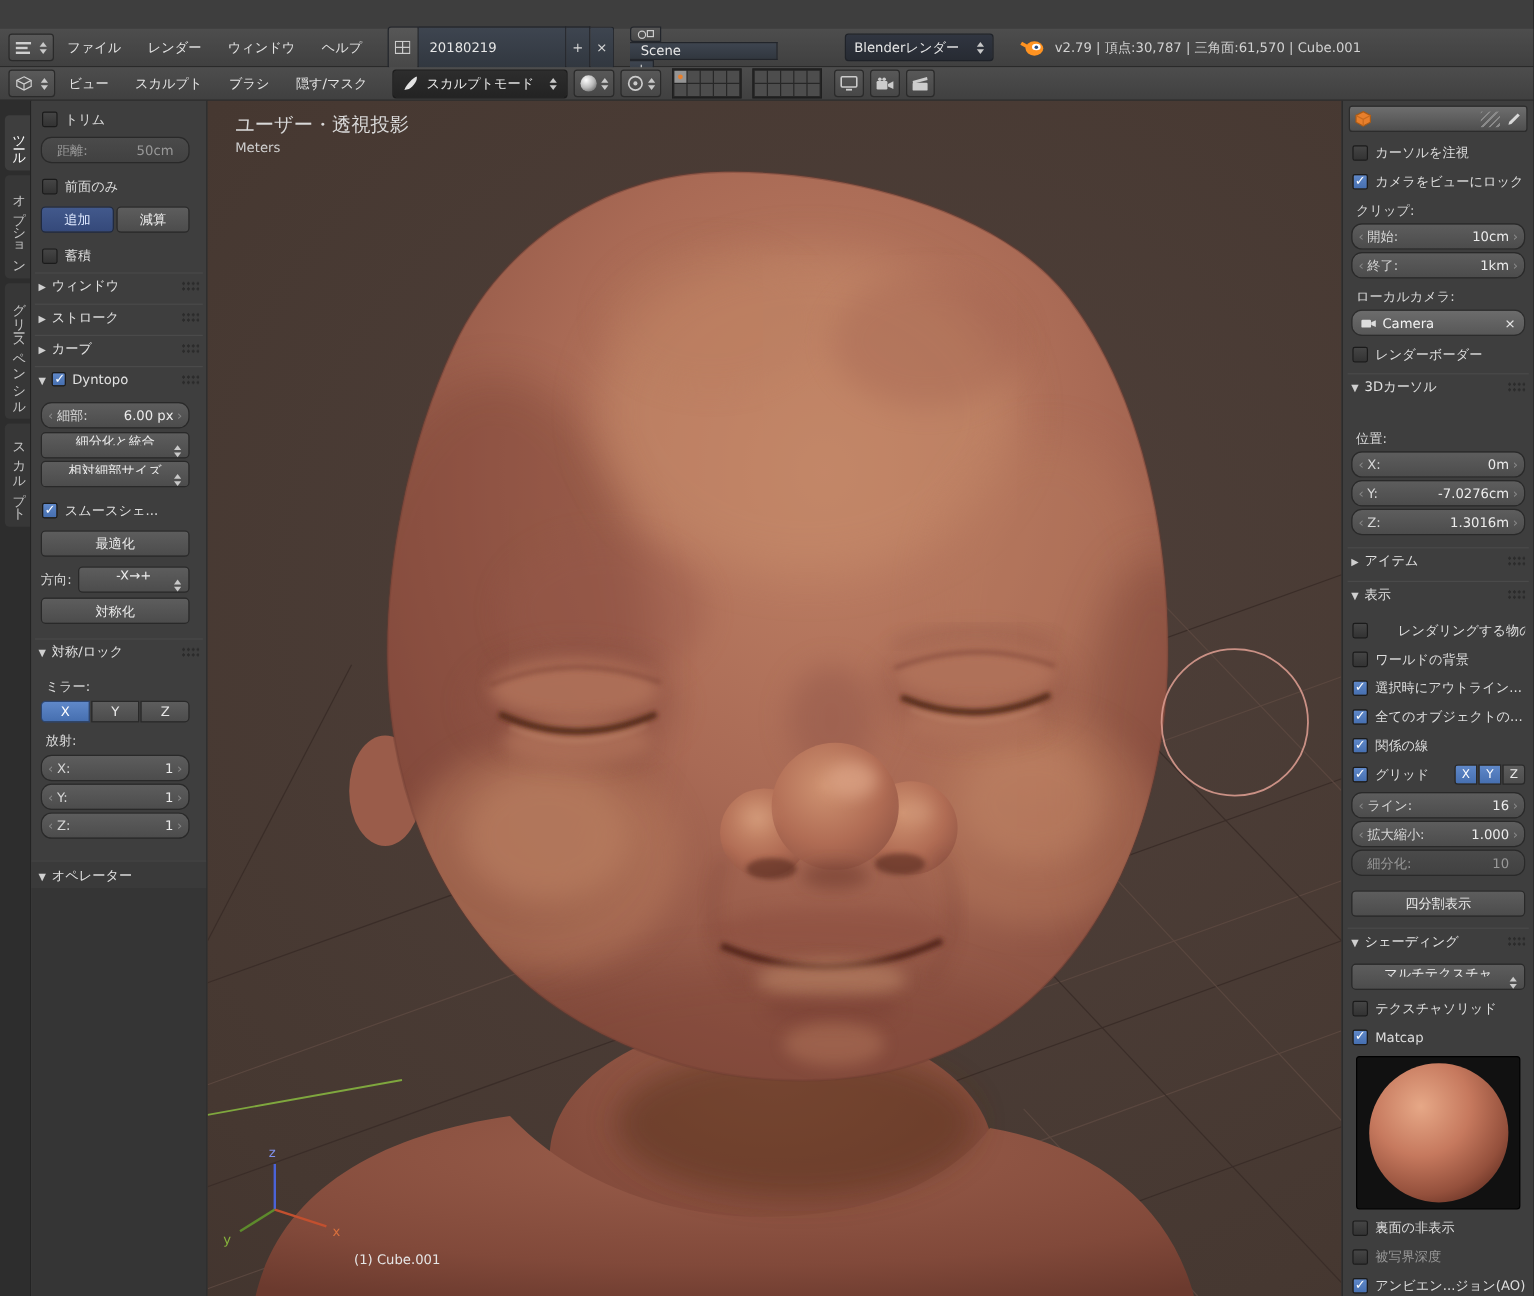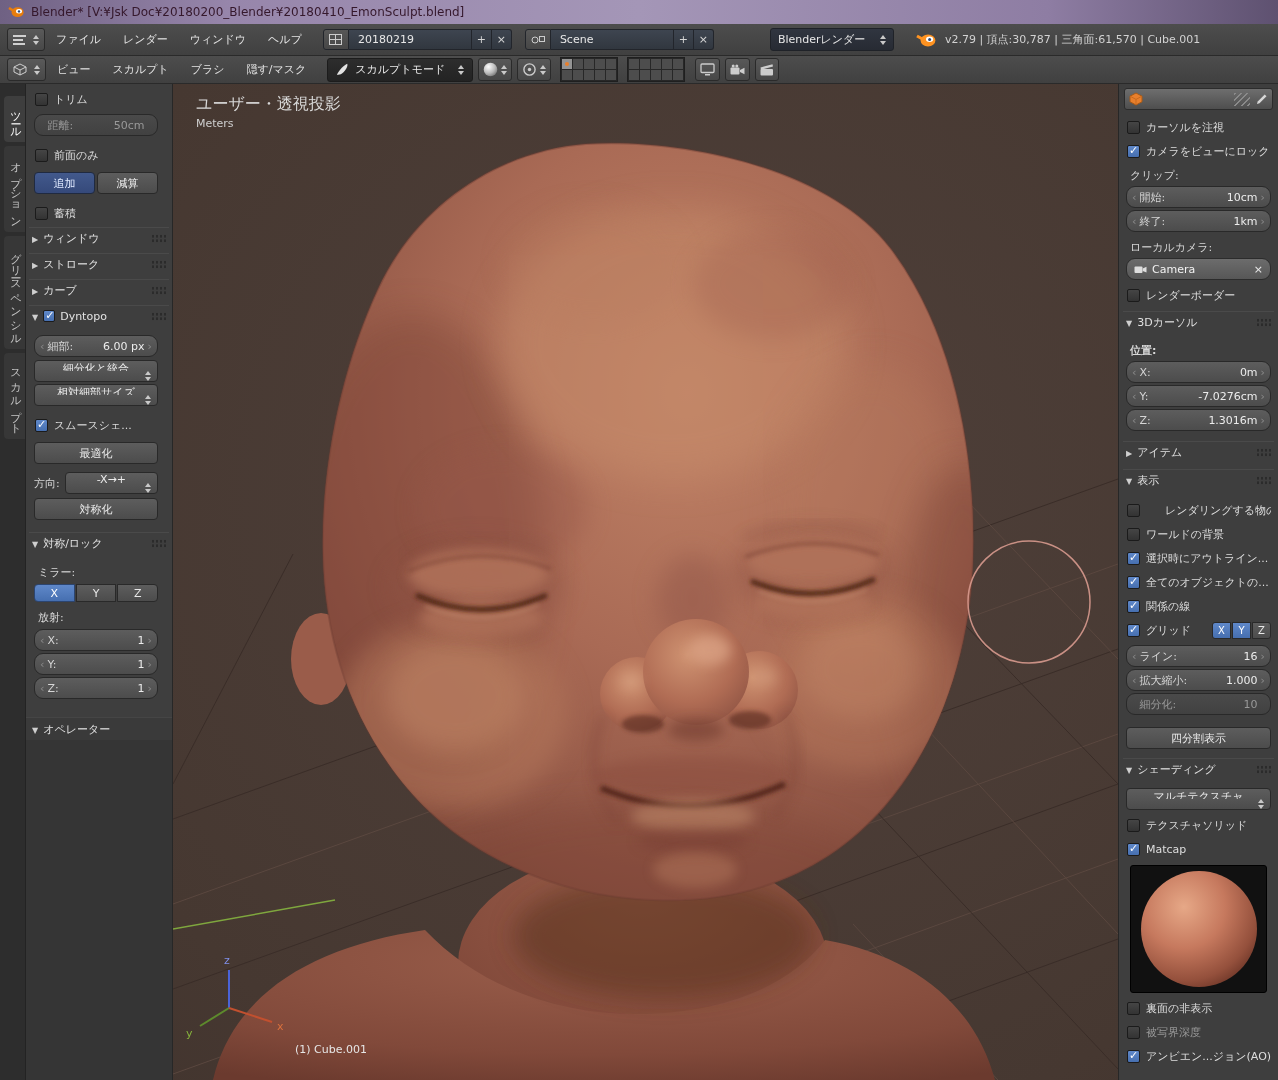--- a/index.html
+++ b/index.html
@@ -18,21 +18,21 @@
     background:linear-gradient(#4d4d4d,#404040);border-bottom:1px solid #2a2a2a;box-sizing:border-box;}
   .row1{top:24px;height:32px;}
   .row2{top:56px;height:28px;}
   .menu{padding:0 11px;color:#e4e4e4;cursor:default;white-space:nowrap;}
   .edbtn{display:flex;align-items:center;gap:4px;background:linear-gradient(#5a5a5a,#484848);
     border:1px solid #2a2a2a;border-radius:3px;height:21px;padding:0 5px;margin-left:7px;}
   .updown{display:flex;flex-direction:column;gap:2px;margin-left:3px;}
   .updown::before{content:"";border-left:3.5px solid transparent;border-right:3.5px solid transparent;border-bottom:4px solid #c9c9c9;}
   .updown::after{content:"";border-left:3.5px solid transparent;border-right:3.5px solid transparent;border-top:4px solid #c9c9c9;}
 
-  .idgroup{display:flex;height:21px;align-items:stretch;}
+  .idgroup{display:flex;height:36px;align-items:stretch;}
   .seg{display:flex;align-items:center;justify-content:center;border:1px solid #22252b;border-left-width:0;
     background:linear-gradient(#3e4550,#31373f);color:#e8e8e8;}
   .seg.first{border-left-width:1px;border-radius:3px 0 0 3px;}
   .seg.last{border-radius:0 3px 3px 0;}
   .seg.icon{width:24px;background:linear-gradient(#575757,#474747);}
   .seg.txt{min-width:104px;padding:0 9px;justify-content:flex-start;}
   .seg.sm{width:19px;color:#d5d5d5;}
   .dd{display:flex;align-items:center;background:linear-gradient(#303540,#272b33);border:1px solid #1f2228;
     border-radius:3px;height:21px;padding:0 7px;color:#e8e8e8;}
   .stats{color:#d2d2d2;margin-left:9px;white-space:nowrap;}
@@ -139,31 +139,20 @@
   .matcapball{position:absolute;left:50%;top:50%;width:116px;height:116px;margin:-58px 0 0 -58px;border-radius:50%;
     background:radial-gradient(circle at 37% 31%, #e6a887 0%, #c6795e 38%, #94503c 68%, #5e2c20 87%, #41190f 100%);}
 
   .icon-svg{display:block;}
 </style>
 </head>
 <body>
 
 <div class="app">
 
-  <div class="titlebar">
-    <span>
-      <svg class="icon-svg" width="16" height="14" viewBox="0 0 16 14">
-          <path d="M1 3 L8 7.4" stroke="#e87d0d" stroke-width="2.6"></path>
-          <ellipse cx="9.6" cy="7.2" rx="6" ry="4.9" fill="#e87d0d"></ellipse>
-          <ellipse cx="11" cy="6.2" rx="3" ry="2.2" fill="#fff"></ellipse>
-          <circle cx="11" cy="6.4" r="1.2" fill="#2a4b7c"></circle>
-        </svg>
-    </span>
-    <span class="ttl">Blender* [V:¥Jsk Doc¥20180200_Blender¥20180410_EmonSculpt.blend]</span>
-  </div>
 
   <div class="hdr row1">
     <span class="edbtn">
       <span>
         <svg class="icon-svg" width="13" height="11">
             <rect x="0" y="1" width="13" height="2" fill="#cfcfcf"></rect>
             <rect x="0" y="5" width="10" height="2" fill="#cfcfcf"></rect>
             <rect x="0" y="9" width="12" height="2" fill="#cfcfcf"></rect>
           </svg>
       </span>
@@ -180,21 +169,21 @@
             <rect x="0.5" y="0.5" width="12" height="10" fill="none" stroke="#ccc"></rect>
             <line x1="6.5" y1="0.5" x2="6.5" y2="10.5" stroke="#ccc"></line>
             <line x1="0.5" y1="5.5" x2="12.5" y2="5.5" stroke="#ccc"></line>
           </svg>
       </span>
       <span class="seg txt">20180219</span>
       <span class="seg sm">+</span>
       <span class="seg sm last">×</span>
     </span>
 
-    <span class="idgroup" style="margin-left:13px;">
+    <span class="idgroup" style="margin-left:13px;flex-direction:column;">
       <span class="seg first icon">
         <svg class="icon-svg" width="14" height="11">
             <circle cx="4" cy="6" r="3" fill="none" stroke="#ccc"></circle>
             <rect x="8.5" y="2.5" width="5" height="5" fill="none" stroke="#ccc"></rect>
           </svg>
       </span>
       <span class="seg txt">Scene</span>
       <span class="seg sm">+</span>
       <span class="seg sm last">×</span>
     </span>
@@ -582,21 +571,21 @@
     </div>
     <div class="cbrow">
       <span class="cb"></span>
       <span class="cblab">レンダーボーダー</span>
     </div>
 
     <div class="phdr">
       <span class="tri"></span>
       <span>3Dカーソル</span>
     </div>
-    <div class="slab" style="margin-top:11px;font-weight:bold;">位置:</div>
+    <div class="slab" style="margin-top:26px;">位置:</div>
     <div class="stack">
       <div class="nfield">
         <span class="lab">X:</span>
         <span class="val">0m</span>
       </div>
       <div class="nfield">
         <span class="lab">Y:</span>
         <span class="val">-7.0276cm</span>
       </div>
       <div class="nfield">

